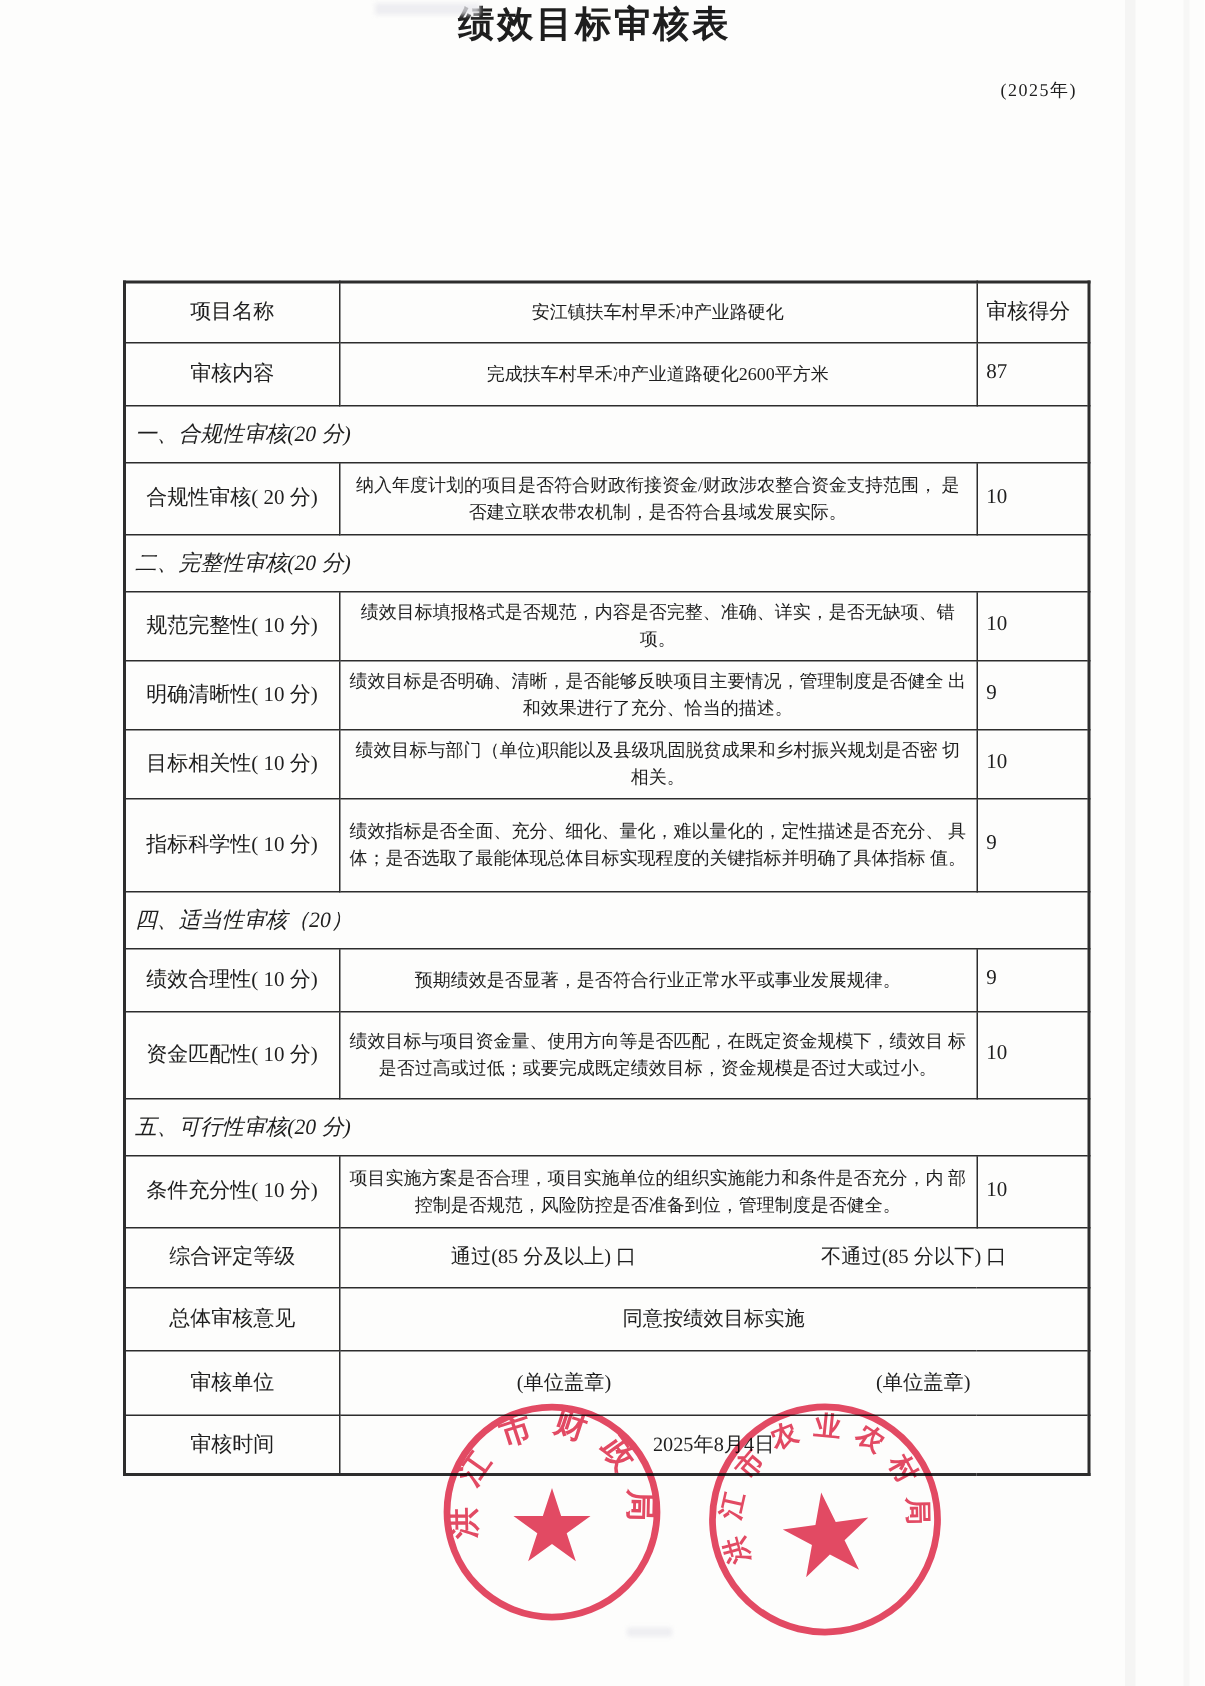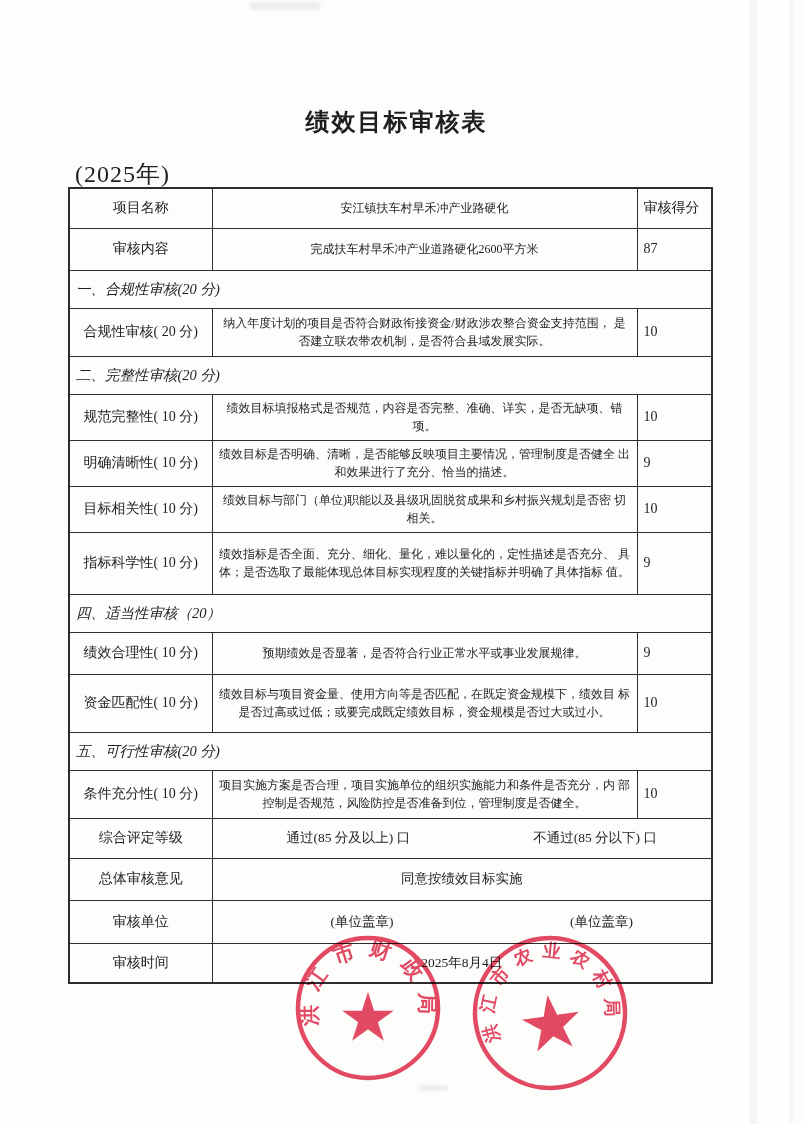--- a/index.html
+++ b/index.html
@@ -7,29 +7,29 @@
     position:relative;
     width:803px;height:1124px;
     background:#fdfdfc;
     font-family:"Liberation Serif","DejaVu Serif",serif;
     color:#1e1e1e;
     overflow:hidden;
   }
   .scan-smudge{position:absolute;background:#e9e9ee;filter:blur(1.5px);opacity:.75;}
   .scan-band{position:absolute;top:0;height:1124px;pointer-events:none;}
   .doc-title{
-    width:643px;margin:0 0 0 75px;padding-top:106px;
+    width:643px;margin:0 0 0 75px;
     text-align:center;font-size:24px;font-weight:bold;letter-spacing:2px;
   }
   .doc-subtitle{
     width:643px;margin:20px 0 0 75px;
-    text-align:left;font-size:24px;letter-spacing:1px;
+    text-align:right;font-size:12px;letter-spacing:1px;
   }
   table.review-table{
-    position:absolute;left:68px;top:187px;width:643px;
+    position:absolute;left:82px;top:187px;width:643px;
     border-collapse:collapse;table-layout:fixed;
     border:2px solid #2d2d2d;
   }
   table.review-table td{
     border:1px solid #2d2d2d;
     padding:2px 6px;
     vertical-align:middle;
   }
   col.c-label{width:143px;}
   col.c-text{width:425px;}

